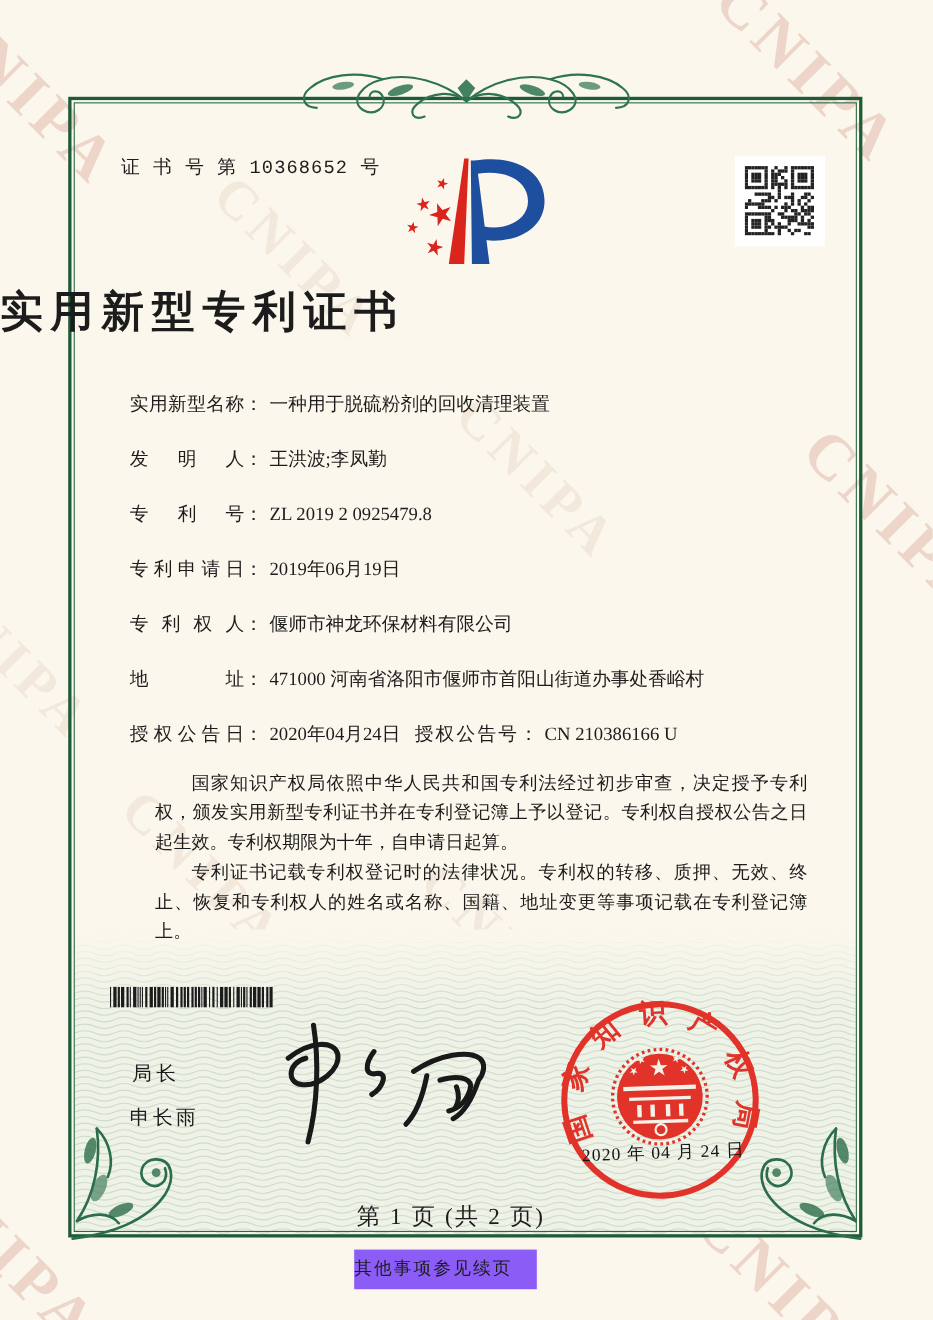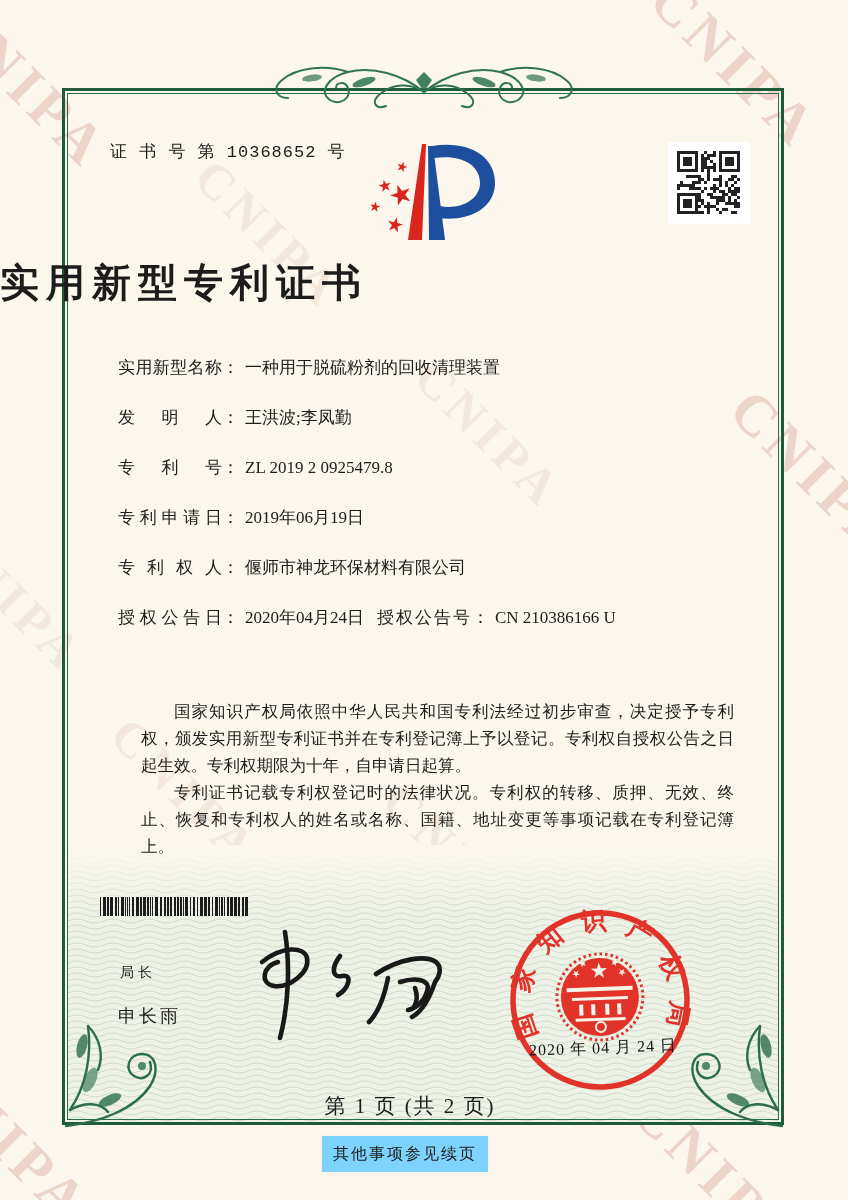--- a/index.html
+++ b/index.html
@@ -43,32 +43,32 @@
   .f-value { display:inline-block; margin-left:6px; }
   .grant { position:absolute; left:259px; top:0; }
   .grant .g-label { letter-spacing:2px; }
 
   .paras { position:absolute; left:118px; top:698px; width:616px;
            font-size:16.5px; line-height:27px; text-align:justify; }
   .paras p { text-indent:2em;margin-left:23px; }
 
   .barcode { position:absolute; left:100px; top:897px; }
 
-  .sig-title { position:absolute; left:120px; top:964px; font-size:14px; letter-spacing:4px; }
+  .sig-title { position:absolute; left:120px; top:964px; font-size:18px; letter-spacing:4px; }
   .sig-name  { position:absolute; left:118px; top:1004px; font-size:18px; letter-spacing:3px; }
   .signature { position:absolute; left:228px; top:922px; }
 
   .seal { position:absolute; left:505px; top:905px; transform:rotate(-2deg); }
   .seal-date { position:absolute; left:518px; top:1038px; width:170px; text-align:center;
                font-size:16px; letter-spacing:1px; color:#141414; transform:rotate(-2deg); }
 
   .page-num { position:absolute; left:310px; top:1092px; width:200px; text-align:center;
               font-size:21px; letter-spacing:2px; }
   .cont-note { position:absolute; left:322px; top:1136px; width:166px; height:36px; line-height:36px;
-               background:#7dd3fc; text-align:center; font-size:16px; letter-spacing:2px;
+               background:#8b5cf6; text-align:left; font-size:16px; letter-spacing:2px;
                box-shadow:0 0 4px rgba(0,0,0,0.04); }
 </style>
 </head>
 <body>
 
 <div class="page">
 
   <div class="wm wm-outer" style="left:-26px; top:-14px;">CNIPA</div>
   <div class="wm wm-outer" style="left:684px; top:-34px;">CNIPA</div>
   <div class="wm wm-outer" style="left:764px; top:376px;">CNIPA</div>
@@ -450,20 +450,23 @@
     <div class="frow">
       <span class="f-label">专利号</span><span class="f-colon">：</span><span class="f-value">ZL 2019 2 0925479.8</span>
     </div>
     <div class="frow">
       <span class="f-label">专利申请日</span><span class="f-colon">：</span><span class="f-value">2019年06月19日</span>
     </div>
     <div class="frow">
       <span class="f-label">专利权人</span><span class="f-colon">：</span><span class="f-value">偃师市神龙环保材料有限公司</span>
     </div>
     <div class="frow">
+      <span class="f-label">地址</span><span class="f-colon">：</span><span class="f-value">471000 河南省洛阳市偃师市首阳山街道办事处香峪村</span>
+    </div>
+    <div class="frow">
       <span class="f-label">授权公告日</span><span class="f-colon">：</span><span class="f-value">2020年04月24日</span>
       <span class="grant">
         <span class="g-label">授权公告号</span><span>：</span><span class="f-value">CN 210386166 U</span>
       </span>
     </div>
   </div>
 
   <div class="paras">
     <p>国家知识产权局依照中华人民共和国专利法经过初步审查，决定授予专利权，颁发实用新型专利证书并在专利登记簿上予以登记。专利权自授权公告之日起生效。专利权期限为十年，自申请日起算。</p>
     <p>专利证书记载专利权登记时的法律状况。专利权的转移、质押、无效、终止、恢复和专利权人的姓名或名称、国籍、地址变更等事项记载在专利登记簿上。</p>

